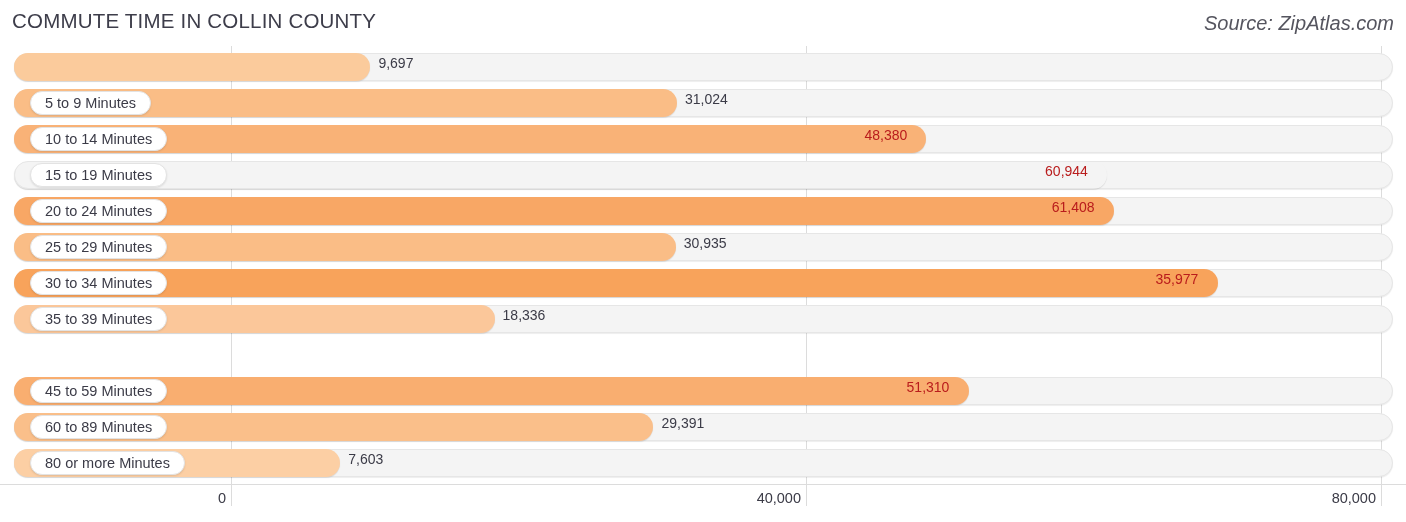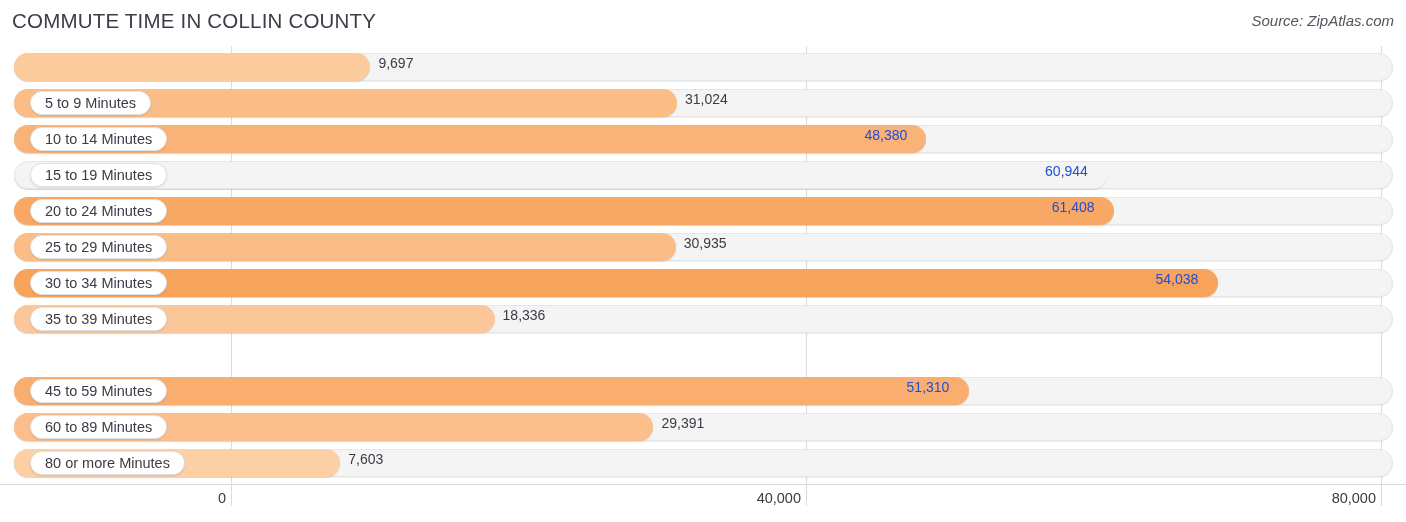--- a/index.html
+++ b/index.html
@@ -30,21 +30,21 @@
     font-size: 20.5px;
     letter-spacing: .2px;
     color: #3d3d4a;
     font-weight: 400;
     white-space: nowrap;
   }
   #source-label {
     position: absolute;
     right: 12px;
     top: 12px;
-    font-size: 15px;
+    font-size: 20px;
     font-style: italic;
     color: #55555f;
     white-space: nowrap;
   }
 
   
   #plot {
     position: absolute;
     left: 0;
     top: 46px;
@@ -124,21 +124,21 @@
   .value {
     position: absolute;
     top: 0;
     height: 20px;
     display: flex;
     align-items: center;
     font-size: 14px;
     white-space: nowrap;
   }
   .value.inside {
-    color: #1d4ed8;
+    color: #b91c1c;
   }
   .value.outside {
     color: #3b3b47;
   }
 
   
   #axis {
     position: absolute;
     left: 0;
     top: 484px;
@@ -228,21 +228,21 @@
           <span class="pill-label">25 to 29 Minutes</span>
         </div>
         <div class="value outside" style="left: 669.691px;">30,935</div>
       </div>
       <div class="row" style="top: 223px;">
         <div class="track"></div>
         <div class="bar" style="width: 1203.53px; background: rgb(248, 163, 91);"></div>
         <div class="pill">
           <span class="pill-label">30 to 34 Minutes</span>
         </div>
-        <div class="value inside" style="left: 1141.53px;">54,038</div>
+        <div class="value inside" style="left: 1141.53px;">35,977</div>
       </div>
       <div class="row" style="top: 259px;">
         <div class="track"></div>
         <div class="bar" style="width: 480.58px; background: rgb(251, 199, 154);"></div>
         <div class="pill">
           <span class="pill-label">35 to 39 Minutes</span>
         </div>
         <div class="value outside" style="left: 488.58px;">18,336</div>
       </div>
       <div class="row" style="top: 331px;">

